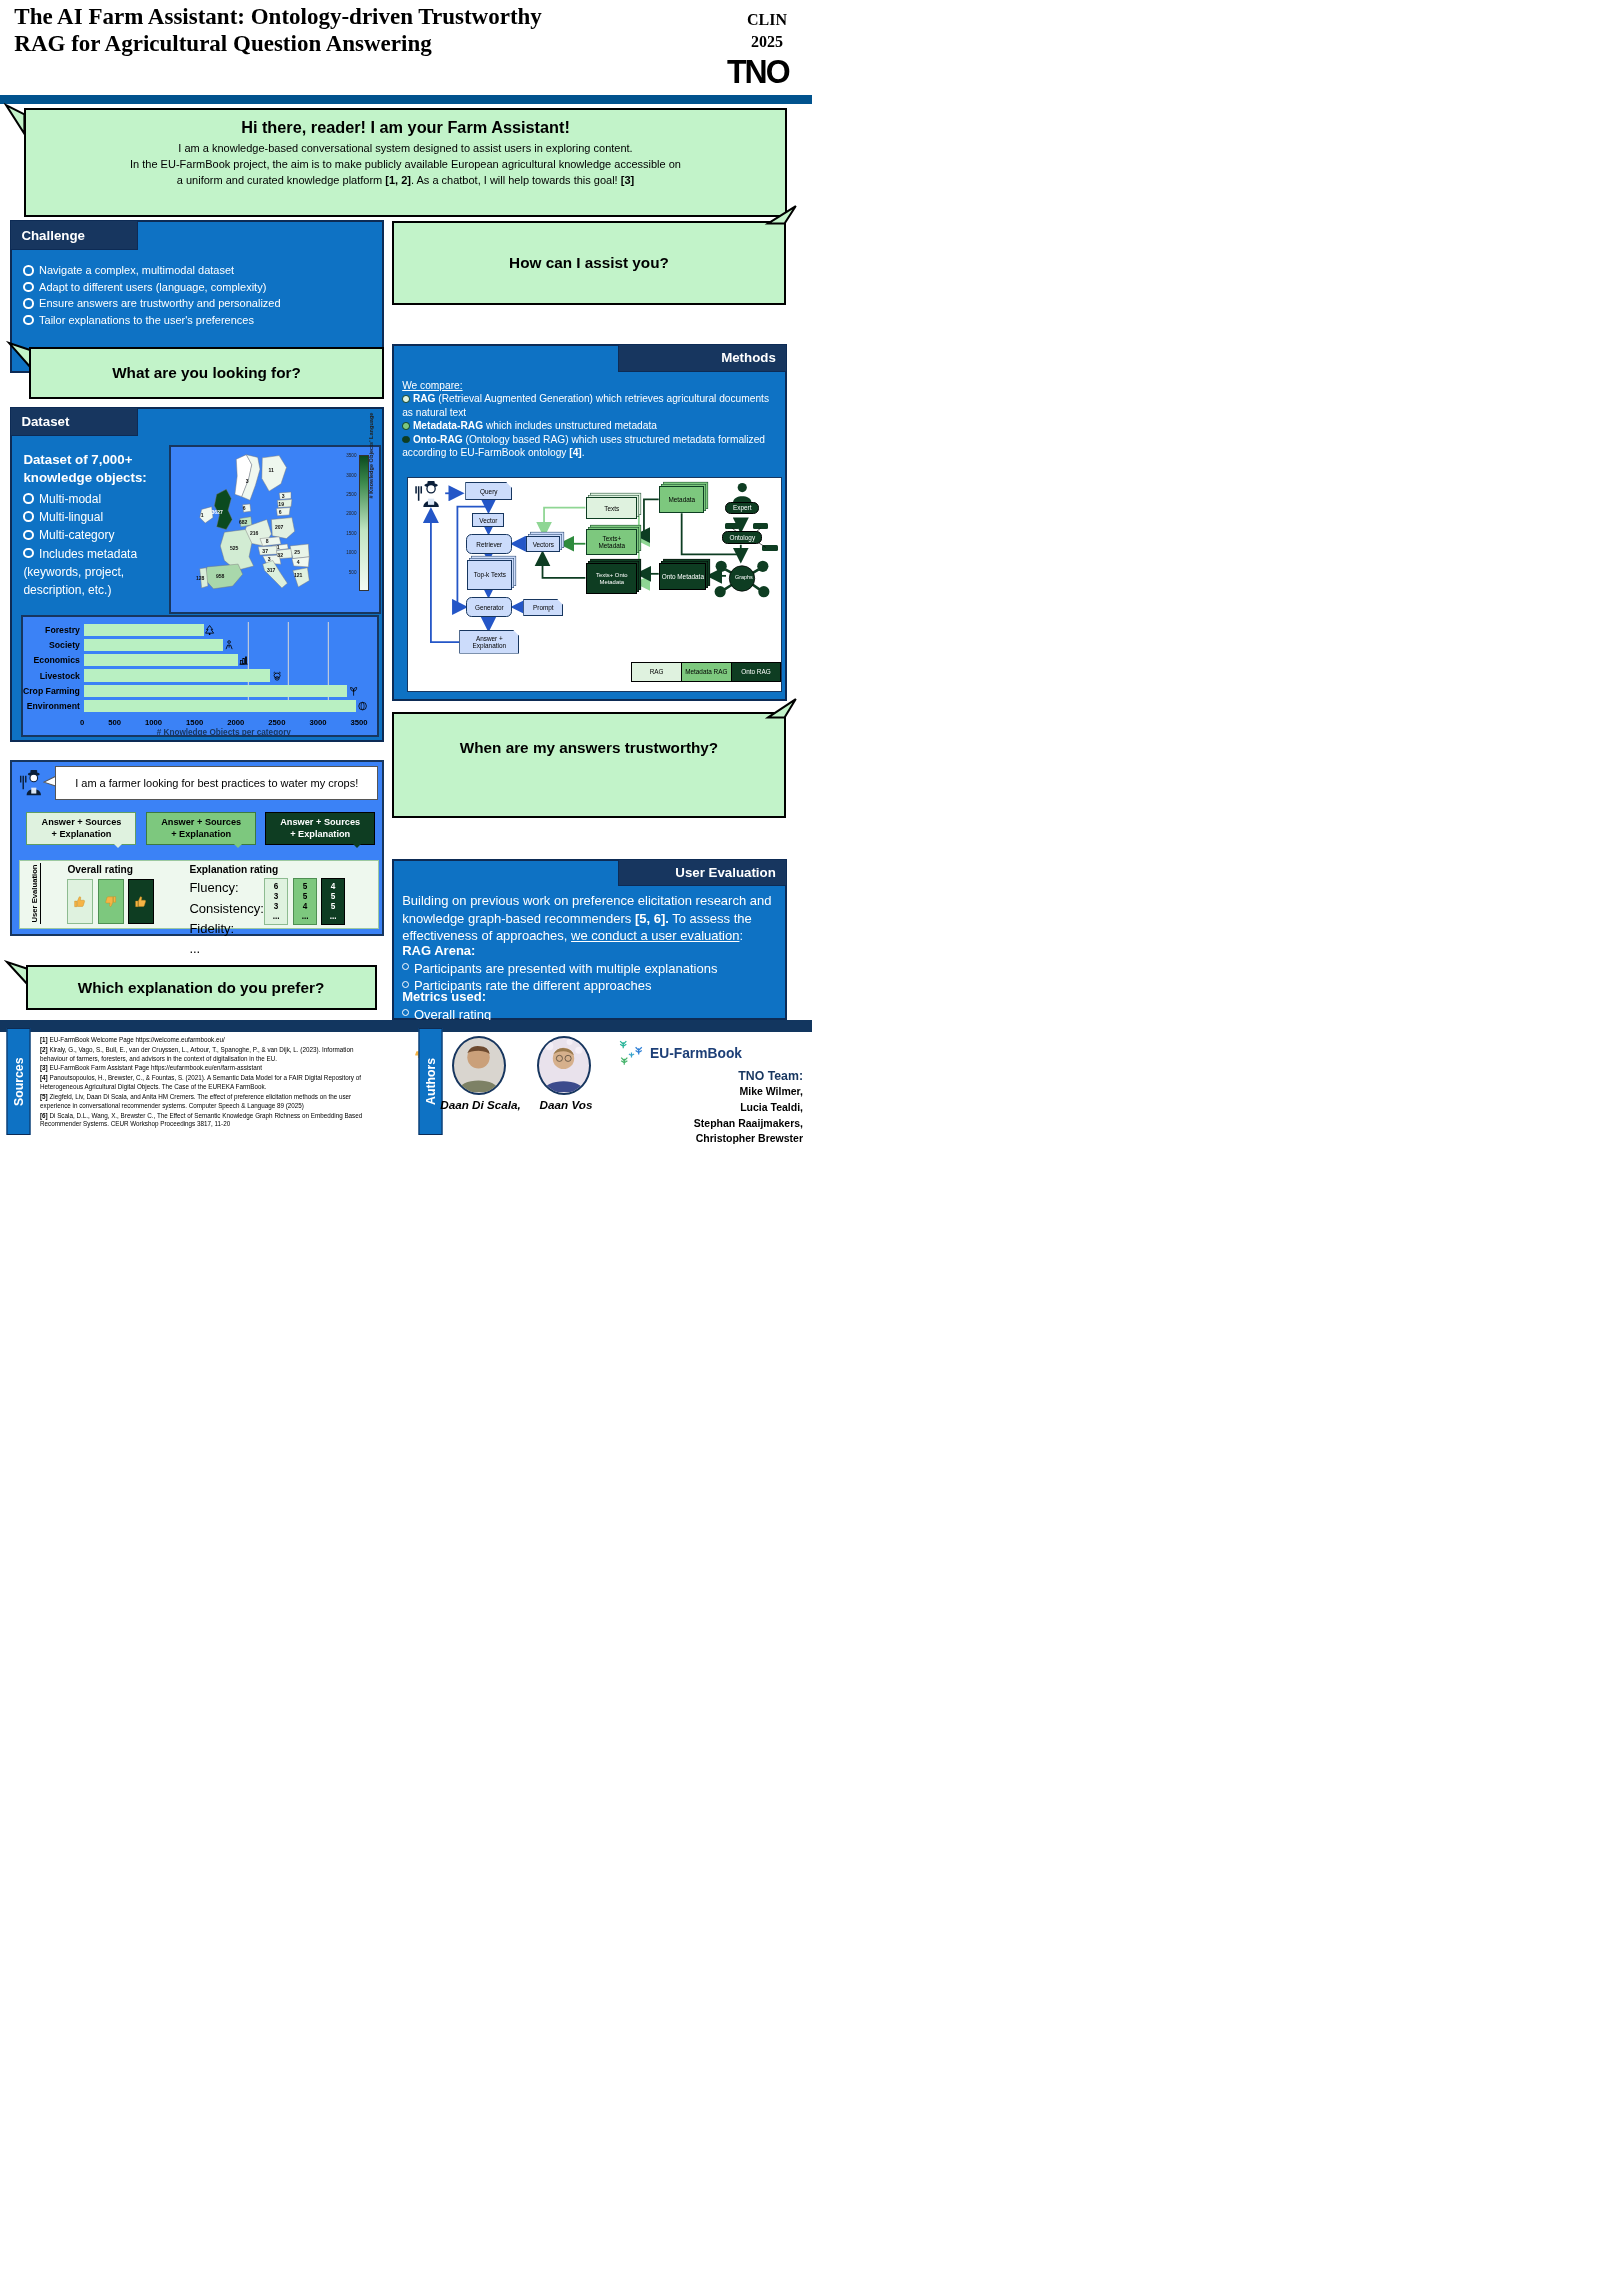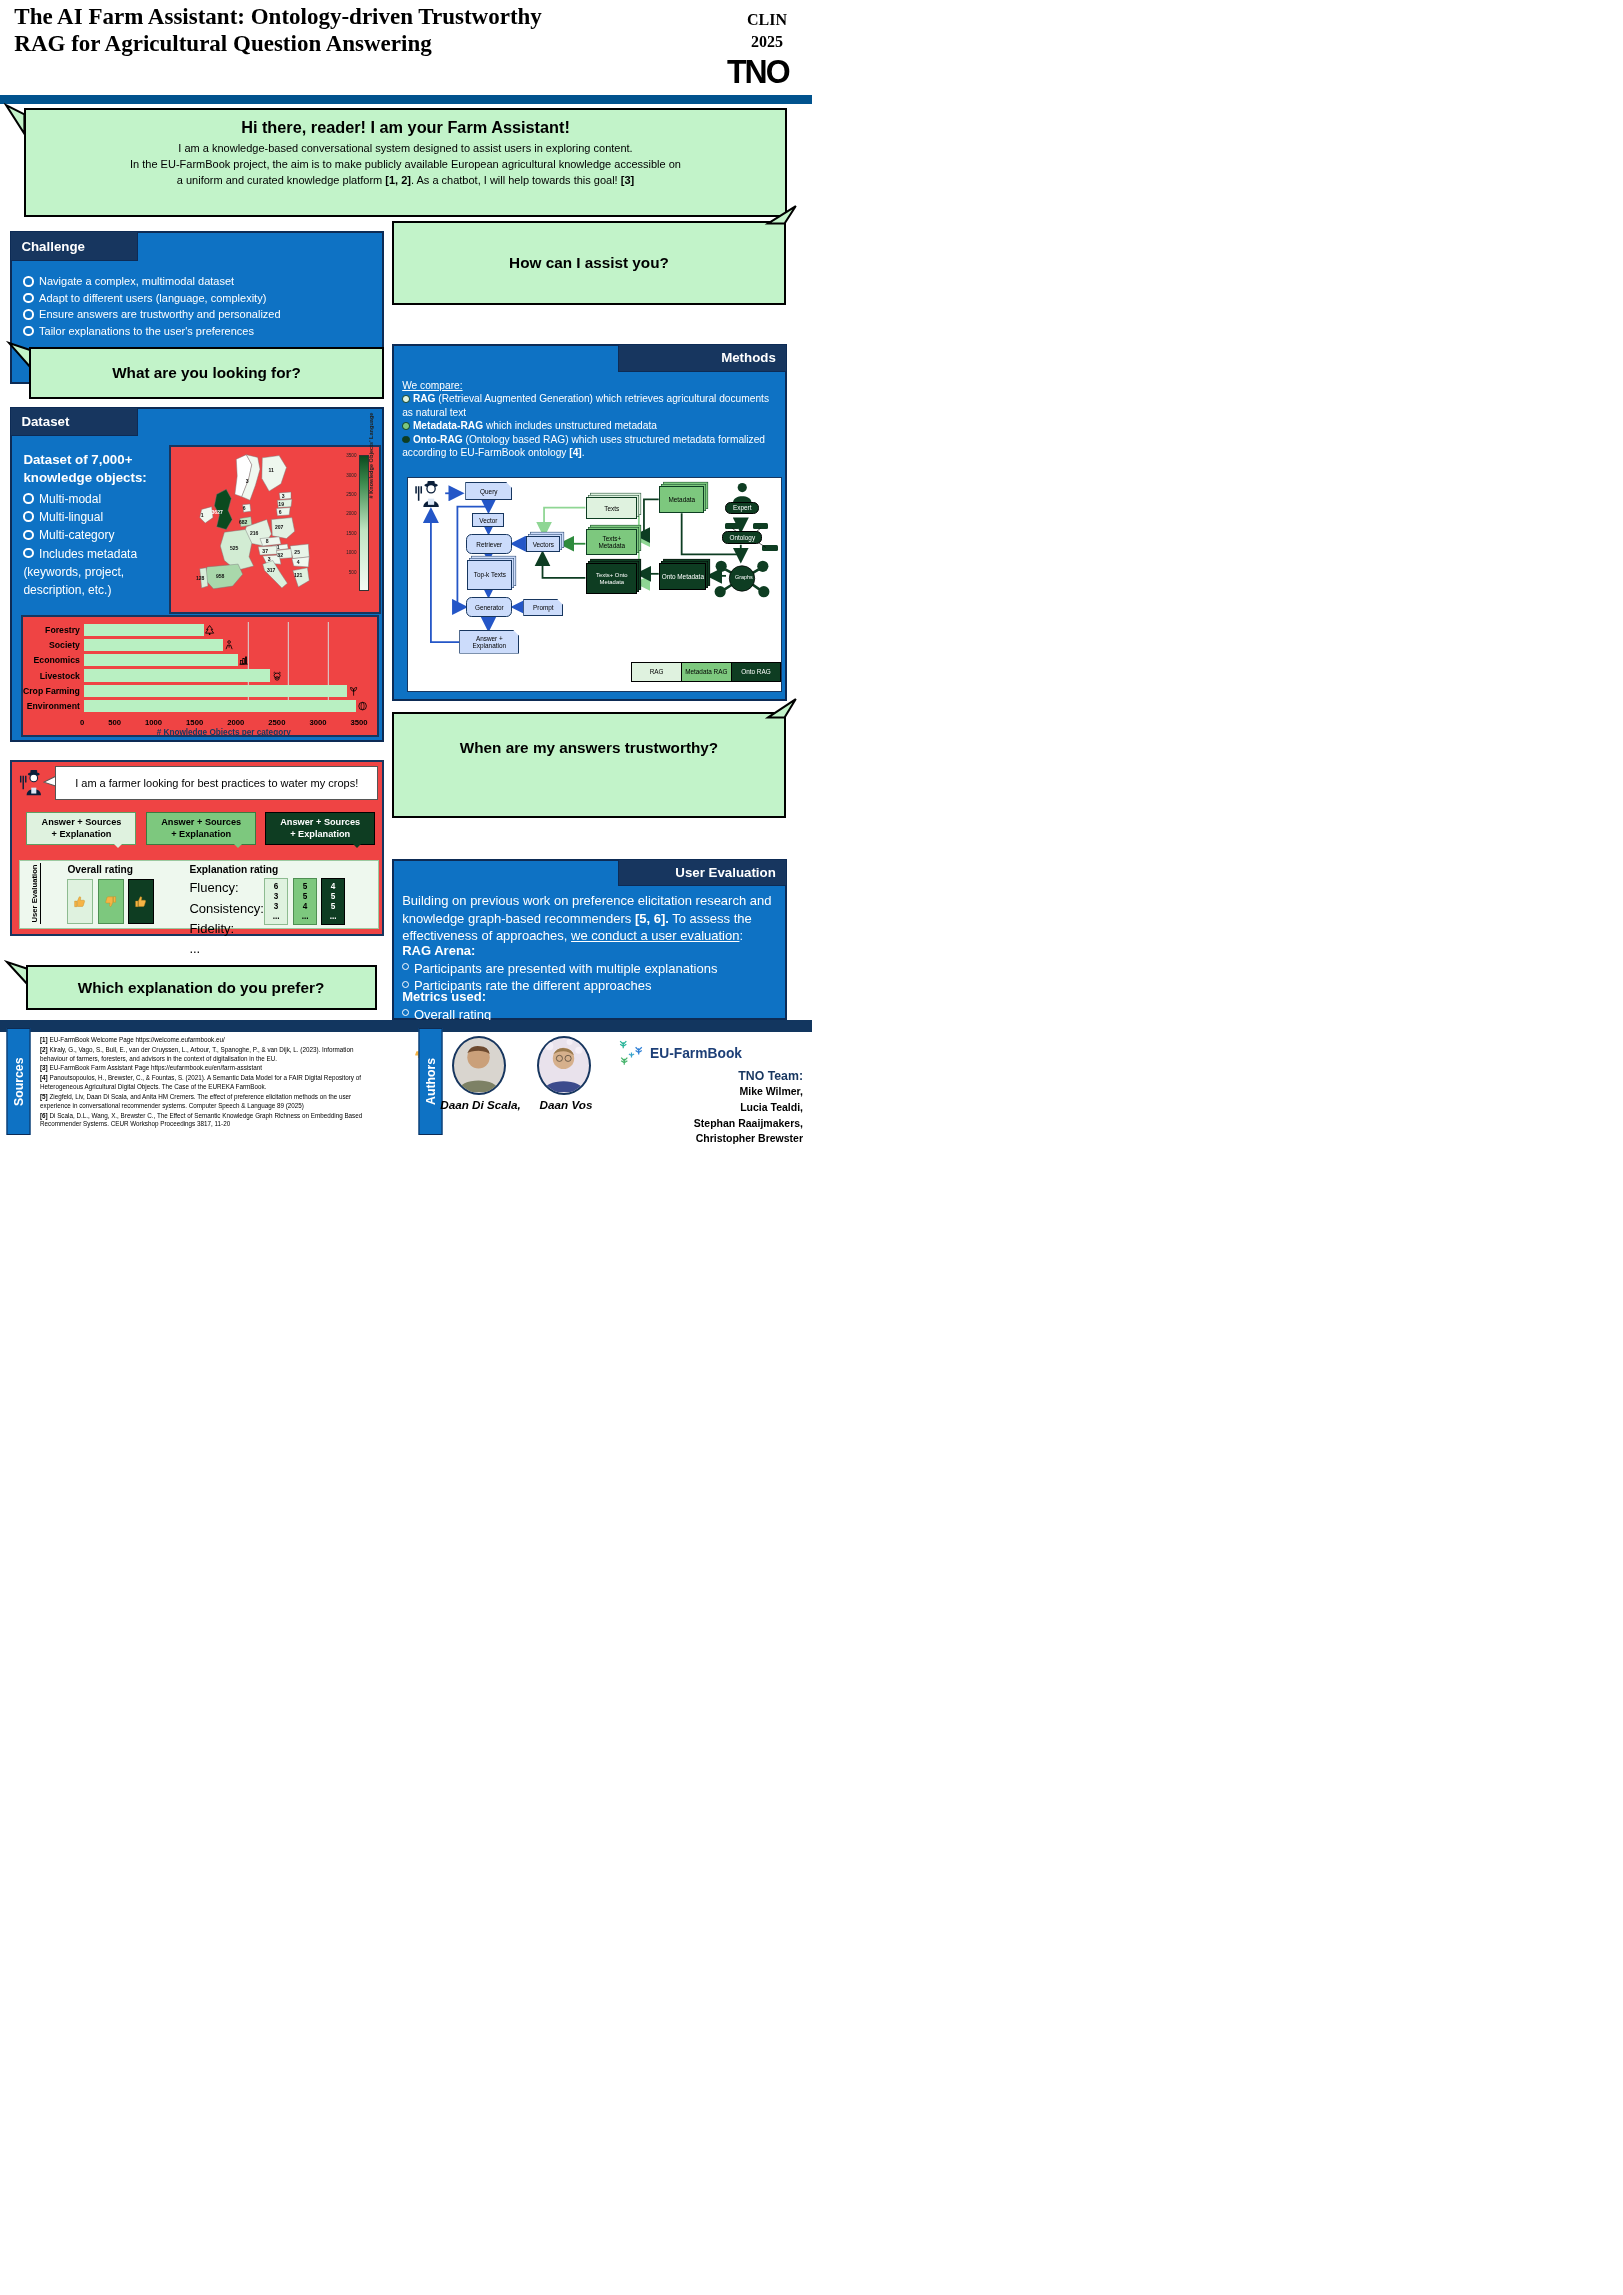--- a/index.html
+++ b/index.html
@@ -13,21 +13,21 @@
         font-weight:bold;font-size:16px;line-height:1.35;color:#000;}
   .tno{left:727px;top:53px;width:77px;font-size:32px;font-weight:900;letter-spacing:-2px;
        color:#000;transform:scaleY(1.05);}
   .divider{left:0;top:95px;width:812px;height:9.2px;background:#01538e;}
   
   .bluebox{background:#0e72c4;border:2px solid #0d2b55;box-sizing:border-box;}
   .tab{background:#17365f;border:1.5px solid #0d2b55;box-sizing:border-box;color:#fff;
        font-weight:bold;font-size:13.3px;display:flex;align-items:center;padding:0 10.2px;}
   .bubble{background:#c2f3c9;border:2.6px solid #000;box-sizing:border-box;}
   .bubble h2{margin:0;font-size:15.3px;font-weight:bold;text-align:center;color:#000;}
-  .whitebox{background:#ef4444;border:2px solid #17365f;box-sizing:border-box;}
+  .whitebox{background:#3b82f6;border:2px solid #17365f;box-sizing:border-box;}
   .bullet{display:flex;gap:5.1px;color:#fff;}
   .ring{width:6.6px;height:6.6px;border:2px solid #fff;border-radius:50%;flex:0 0 auto;margin-top:3.1px;}
   .btxt{font-size:11px;line-height:1.5;}
   
   .dintro{color:#fff;font-size:13.3px;font-weight:bold;line-height:1.35;}
   .dbul{color:#fff;font-size:12px;line-height:1.52;}
   .mv{position:absolute;font-size:5.1px;font-weight:bold;color:#111;transform:translate(-50%,-50%);}
   .mv-dark{color:#fff;}
   .cbtick{position:absolute;font-size:4.6px;color:#222;width:15.3px;text-align:right;}
   
@@ -107,21 +107,21 @@
   </svg>
   <div class="abs bubble" style="left:24px;top:108px;width:763px;height:109px;padding-top:8.2px;">
     <h2 style="font-size:16.3px;">Hi there, reader! I am your Farm Assistant!</h2>
     <div style="text-align:center;font-size:11px;line-height:1.45;margin-top:4.1px;color:#000;">
       <div>I am a knowledge-based conversational system designed to assist users in exploring content.</div>
       <div>In the EU-FarmBook project, the aim is to make publicly available European agricultural knowledge accessible on</div>
       <div><span>a uniform and curated knowledge platform </span><b>[1, 2]</b><span>. As a chatbot, I will help towards this goal! </span><b>[3]</b></div>
     </div>
   </div>
 
-  <div class="abs bluebox" style="left:10.2px;top:231px;width:374px;height:153px;">
+  <div class="abs bluebox" style="left:10.2px;top:220px;width:374px;height:153px;">
     <div class="tab" style="position:absolute;left:-2px;top:-2px;width:128px;height:30px;">
       <span>Challenge</span>
     </div>
     <div style="position:absolute;left:11.2px;top:40px;right:10.2px;">
       <div class="bullet">
           <span class="ring"></span>
           <span class="btxt">Navigate a complex, multimodal dataset</span>
         </div>
       <div class="bullet">
           <span class="ring"></span>

